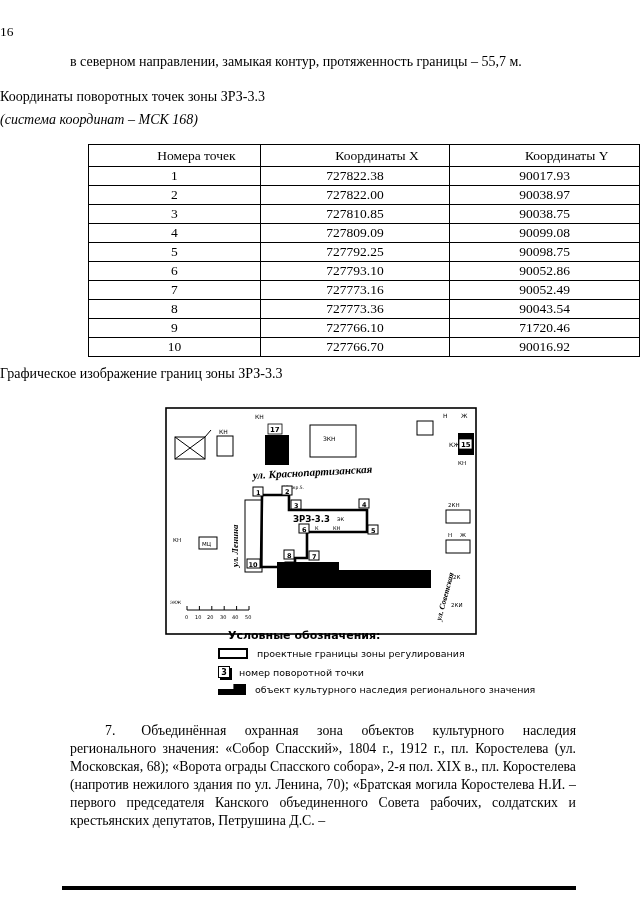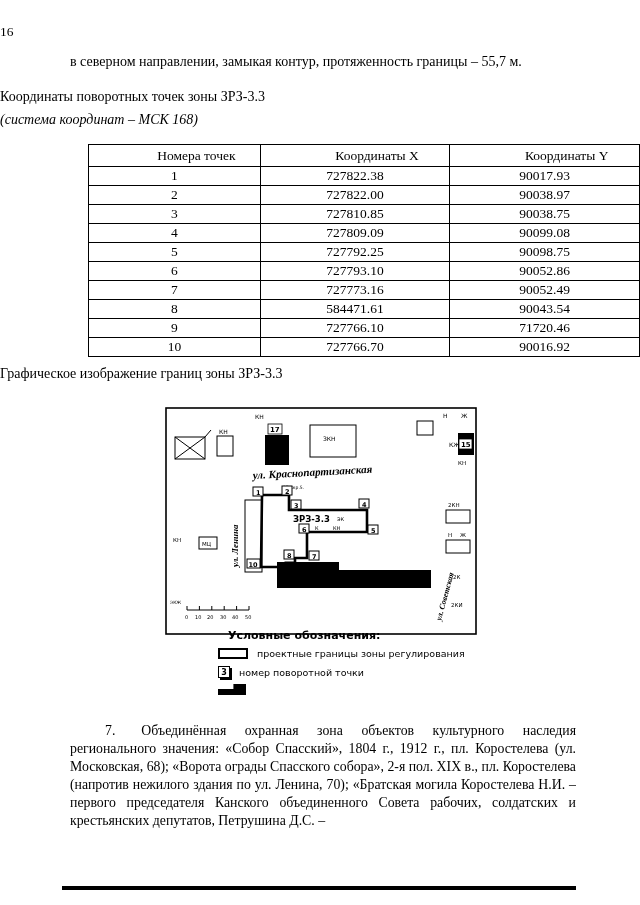--- a/index.html
+++ b/index.html
@@ -84,21 +84,21 @@
     <td>727793.10</td>
     <td>90052.86</td>
   </tr>
   <tr>
     <td>7</td>
     <td>727773.16</td>
     <td>90052.49</td>
   </tr>
   <tr>
     <td>8</td>
-    <td>584471.61</td>
+    <td>727773.36</td>
     <td>90043.54</td>
   </tr>
   <tr>
     <td>9</td>
     <td>727766.10</td>
     <td>71720.46</td>
   </tr>
   <tr>
     <td>10</td>
     <td>727766.70</td>
@@ -221,17 +221,18 @@
   <span>проектные границы зоны регулирования</span>
 </div>
 <div class="legend-row lg2">
   <div class="sym-point">
       <span>3</span>
     </div>
   <span>номер поворотной точки</span>
 </div>
 <div class="legend-row lg3">
   <div class="sym-heritage"></div>
+  <span>объект культурного наследия регионального значения</span>
 </div>
 
 <p class="abs para"><span>7.</span><span class="tabgap"></span><span>Объединённая охранная зона объектов культурного наследия регионального значения: «Собор Спасский», 1804 г., 1912 г., пл. Коростелева (ул. Московская, 68); «Ворота ограды Спасского собора», 2-я пол. XIX в., пл. Коростелева (напротив нежилого здания по ул. Ленина, 70); «Братская могила Коростелева Н.И. – первого председателя Канского объединенного Совета рабочих, солдатских и крестьянских депутатов, Петрушина Д.С. –</span></p>
 
 <div class="abs bottom-bar"></div>
 
 </body></html>

